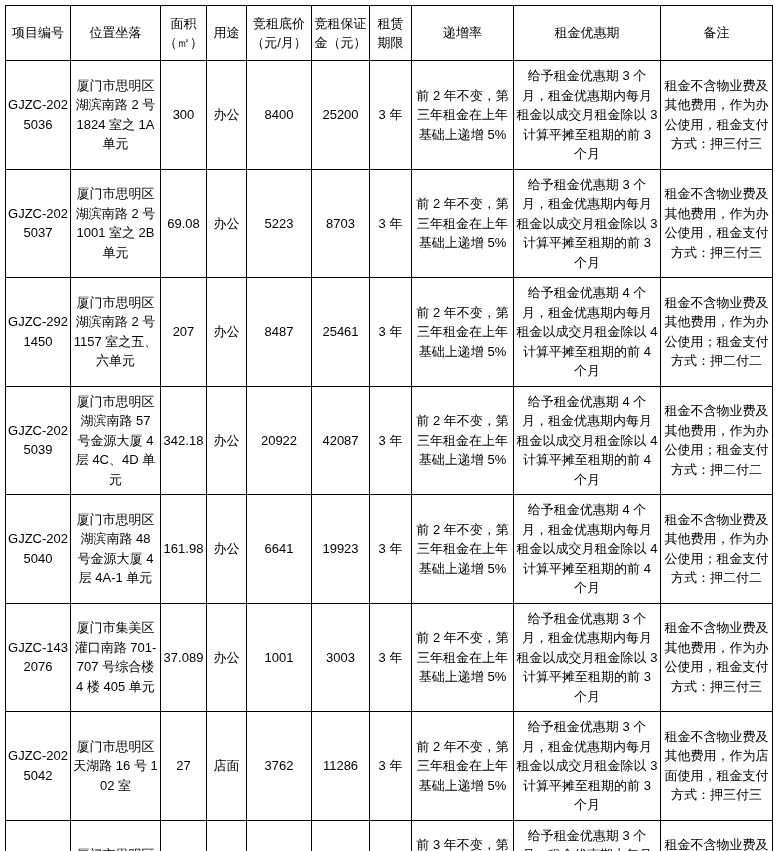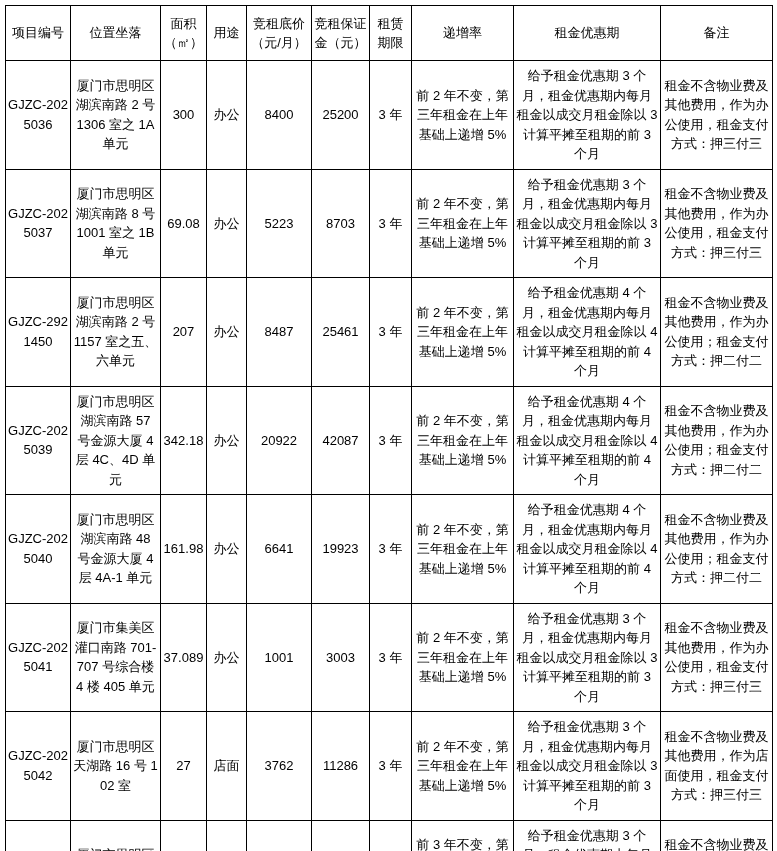--- a/index.html
+++ b/index.html
@@ -76,33 +76,33 @@
         <th>竞租保证金（元）</th>
         <th>租赁期限</th>
         <th>递增率</th>
         <th>租金优惠期</th>
         <th>备注</th>
       </tr>
     </thead>
     <tbody>
         <tr>
           <td>GJZC-2025036</td>
-          <td>厦门市思明区湖滨南路 2 号 1306 室之 1A 单元</td>
+          <td>厦门市思明区湖滨南路 2 号 1824 室之 1A 单元</td>
           <td>300</td>
           <td>办公</td>
           <td>8400</td>
           <td>25200</td>
           <td>3 年</td>
           <td>前 2 年不变，第三年租金在上年基础上递增 5%</td>
           <td>给予租金优惠期 3 个月，租金优惠期内每月租金以成交月租金除以 3 计算平摊至租期的前 3 个月</td>
           <td>租金不含物业费及其他费用，作为办公使用，租金支付方式：押三付三</td>
         </tr>
         <tr>
           <td>GJZC-2025037</td>
-          <td>厦门市思明区湖滨南路 8 号 1001 室之 1B 单元</td>
+          <td>厦门市思明区湖滨南路 2 号 1001 室之 2B 单元</td>
           <td>69.08</td>
           <td>办公</td>
           <td>5223</td>
           <td>8703</td>
           <td>3 年</td>
           <td>前 2 年不变，第三年租金在上年基础上递增 5%</td>
           <td>给予租金优惠期 3 个月，租金优惠期内每月租金以成交月租金除以 3 计算平摊至租期的前 3 个月</td>
           <td>租金不含物业费及其他费用，作为办公使用，租金支付方式：押三付三</td>
         </tr>
         <tr>
@@ -135,21 +135,21 @@
           <td>161.98</td>
           <td>办公</td>
           <td>6641</td>
           <td>19923</td>
           <td>3 年</td>
           <td>前 2 年不变，第三年租金在上年基础上递增 5%</td>
           <td>给予租金优惠期 4 个月，租金优惠期内每月租金以成交月租金除以 4 计算平摊至租期的前 4 个月</td>
           <td>租金不含物业费及其他费用，作为办公使用；租金支付方式：押二付二</td>
         </tr>
         <tr>
-          <td>GJZC-2025041</td>
+          <td>GJZC-1432076</td>
           <td>厦门市集美区灌口南路 701-707 号综合楼 4 楼 405 单元</td>
           <td>37.089</td>
           <td>办公</td>
           <td>1001</td>
           <td>3003</td>
           <td>3 年</td>
           <td>前 2 年不变，第三年租金在上年基础上递增 5%</td>
           <td>给予租金优惠期 3 个月，租金优惠期内每月租金以成交月租金除以 3 计算平摊至租期的前 3 个月</td>
           <td>租金不含物业费及其他费用，作为办公使用，租金支付方式：押三付三</td>
         </tr>

